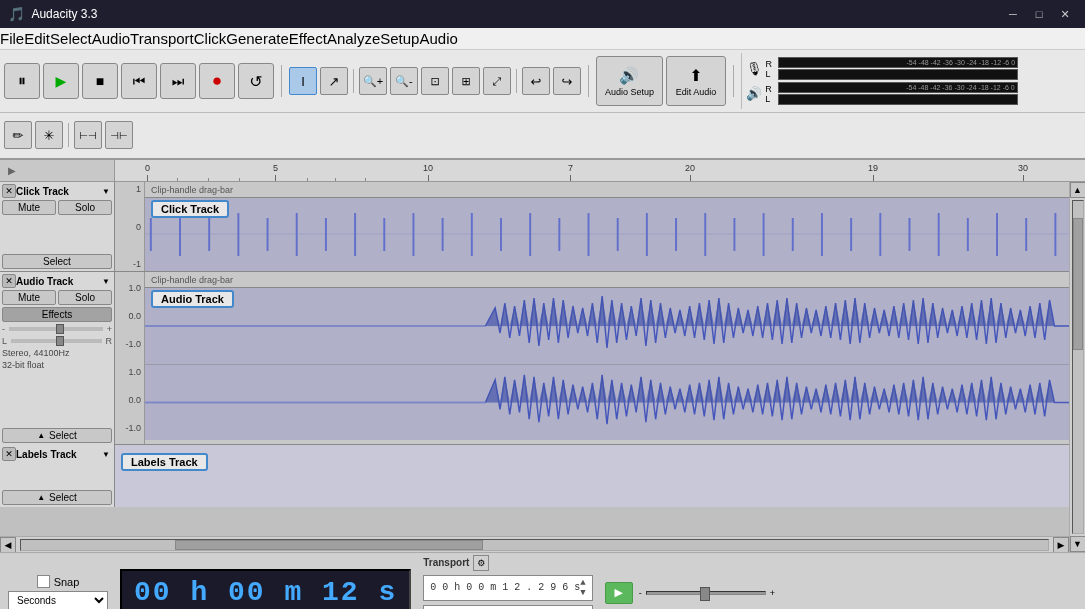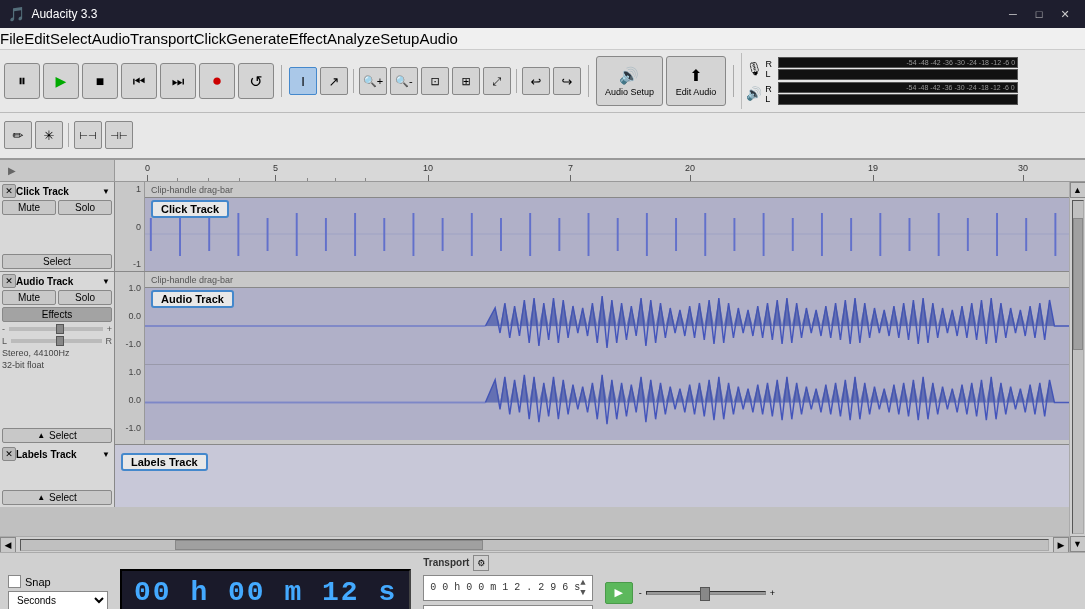--- a/index.html
+++ b/index.html
@@ -287,20 +287,21 @@
       display: flex;
       align-items: center;
       padding: 4px 8px;
       gap: 12px;
     }
 
     .snap-section {
       display: flex;
       flex-direction: column;
       gap: 3px;
+      align-items: center;
     }
     .snap-row {
       display: flex;
       align-items: center;
       gap: 4px;
     }
     .snap-checkbox {
       width: 13px; height: 13px;
       border: 1px solid #888;
       background: white;

